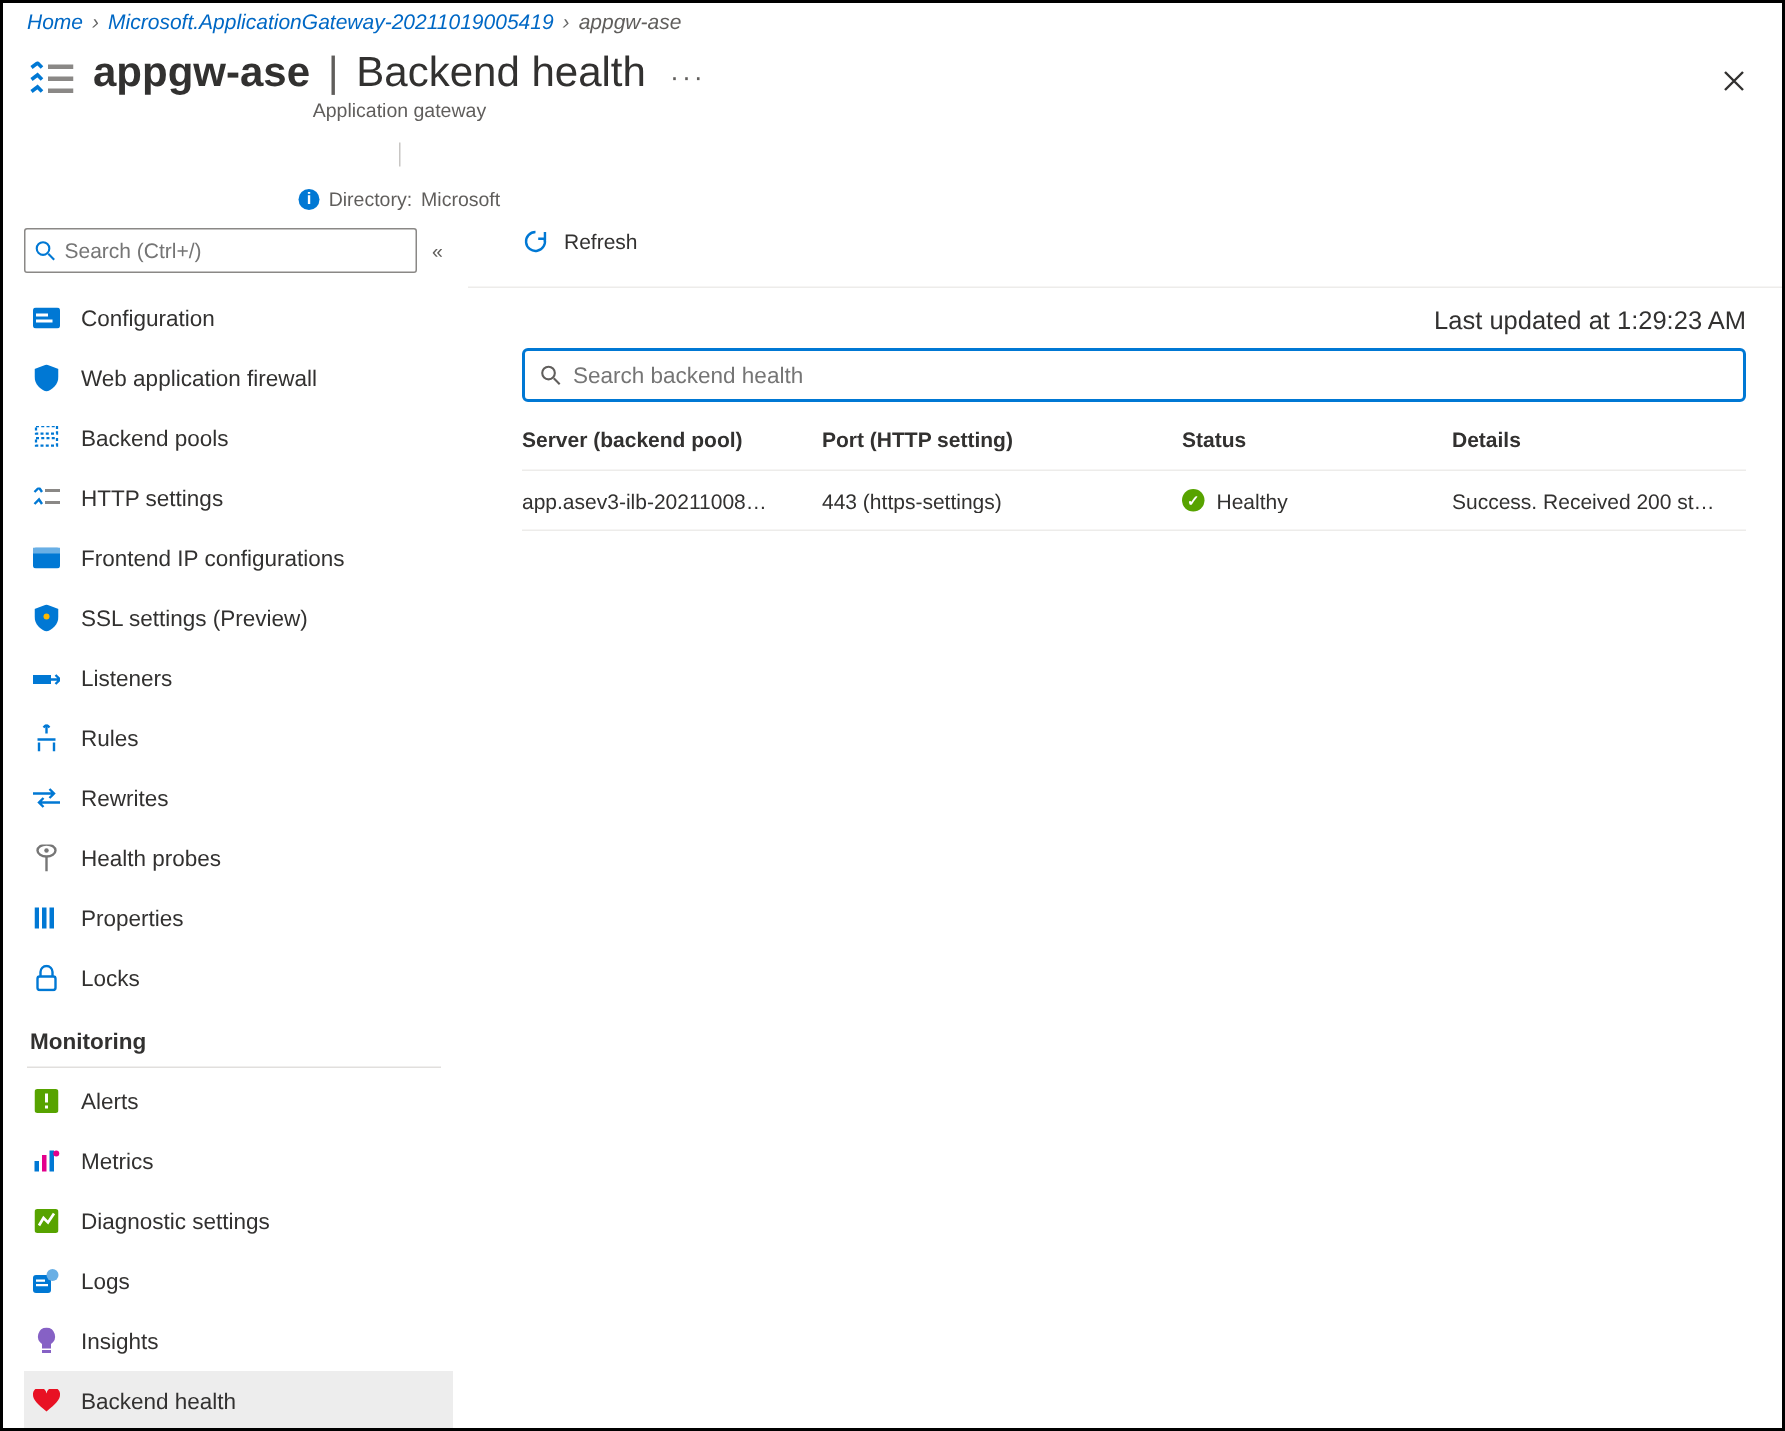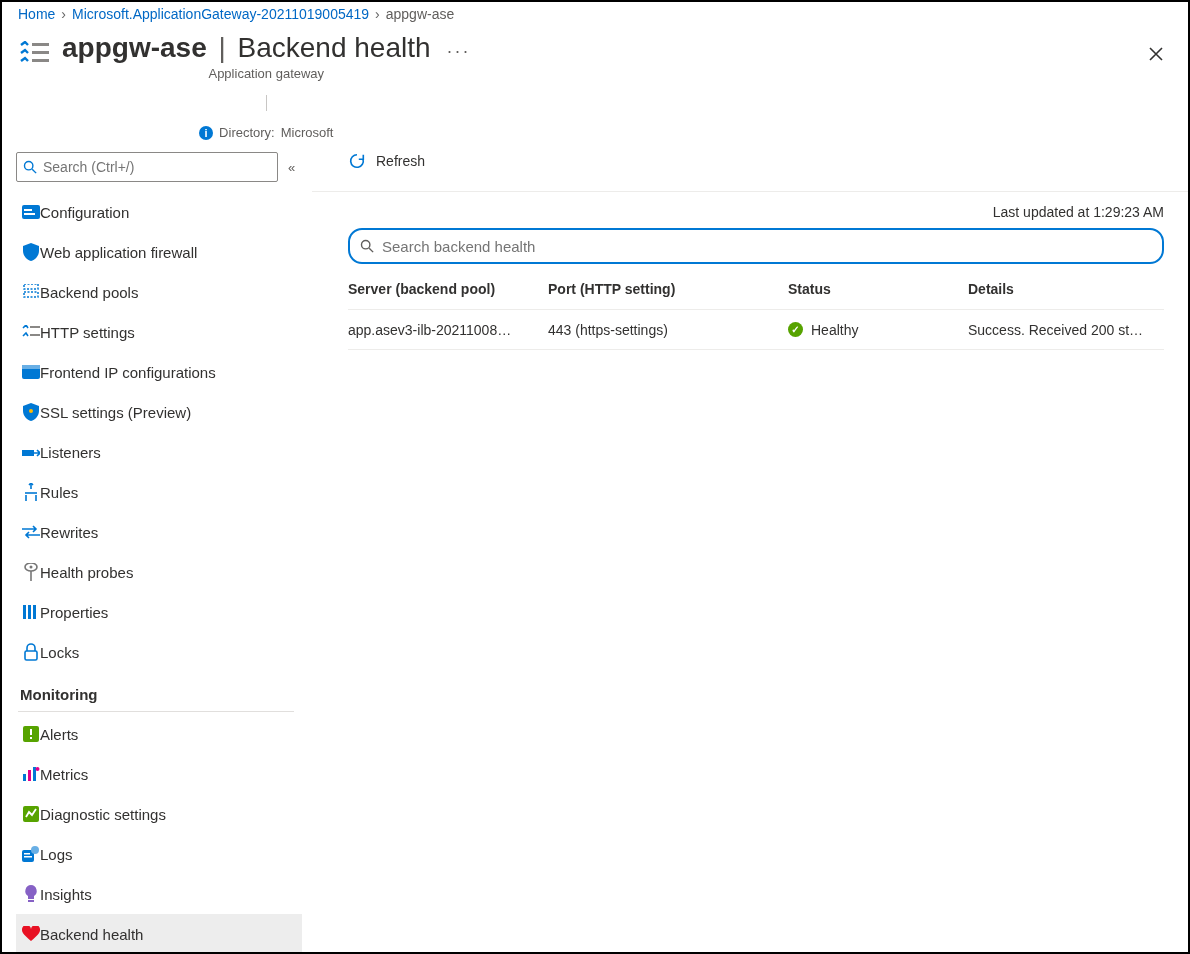--- a/index.html
+++ b/index.html
@@ -14,21 +14,21 @@
   .root {
     border: 2px solid #000;
     width: 1190px; height: 954px;
     display: flex; flex-direction: column;
   }
   
   .breadcrumb {
     padding: 4px 16px 4px 16px;
     font-size: 14px;
     color: #323130;
-    display: flex; align-items: center; gap: 6px;
+    display: flex; align-items: center; gap: 6px; font-style: italic;
   }
   .breadcrumb a { color: #0068c5; text-decoration: none; cursor: pointer; }
   .breadcrumb .sep { color: #666; }
   .breadcrumb .current { color: #605e5c; }
   
   .header {
     display: flex; align-items: flex-start;
     padding: 6px 16px 8px 16px;
     width: 100%;
   }
@@ -74,42 +74,42 @@
   .nav-scroll::-webkit-scrollbar-track { background:#f3f2f1; }
   .nav-scroll::-webkit-scrollbar-thumb { background:#c8c6c4; }
   .nav-group-title {
     font-size:15px; font-weight:600; color:#323130;
     padding: 14px 0 8px 4px;
     border-bottom: 0;
     margin-right: 18px;
   }
   hr.group-sep { border:0; border-top:1px solid #e1dfdd; margin: 0 18px 2px 2px;}
   .nav-item {
-    display:flex; align-items:center; 
+    display:flex; align-items:center; gap:14px;
     height:40px; padding: 0 8px 0 6px;
     cursor:pointer; color:#323130; font-size:15px;
     margin-right: 10px;
   }
   .nav-item.selected { background:#ededed; }
   .nav-icon { width:18px; height:18px; flex:0 0 18px; display:flex;align-items:center;justify-content:center; }
   
   .main { flex:1; display:flex; flex-direction:column; padding: 0 0 0 0;}
   .toolbar {
     display:flex; align-items:flex-start; gap:10px;
     padding: 4px 0 10px 36px; height:44px;
     border-bottom: 1px solid #edecea;
   }
   .toolbar .refresh { display:flex; align-items:center; gap:10px; cursor:pointer; color:#323130;}
   .last-updated {
     text-align:right; padding: 12px 24px 8px 0;
-    color:#323130; font-size:14px;
+    color:#323130; font-size:17px;
   }
   .filter-box {
     margin: 0 24px 0 36px;
-    border:2px solid #0078d4; border-radius:14px;
+    border:2px solid #0078d4; border-radius:4px;
     height:36px; display:flex; align-items:center; gap:8px; padding:0 10px;
   }
   .filter-box .mag { color:#605e5c; }
   .filter-box input { border:0; outline:none; flex:1; font-size:15px; color:#323130; }
   .grid { margin: 4px 24px 0 36px; }
   .grid-header, .grid-row {
     display:grid;
     grid-template-columns: 200px 240px 180px 1fr;
     align-items:center;
     border-bottom:1px solid #edecea;

